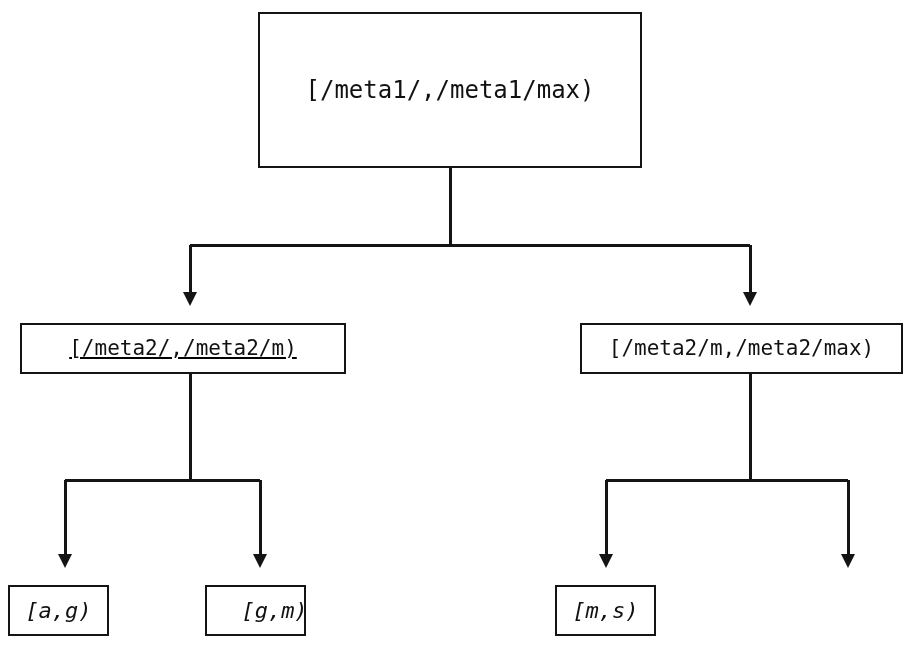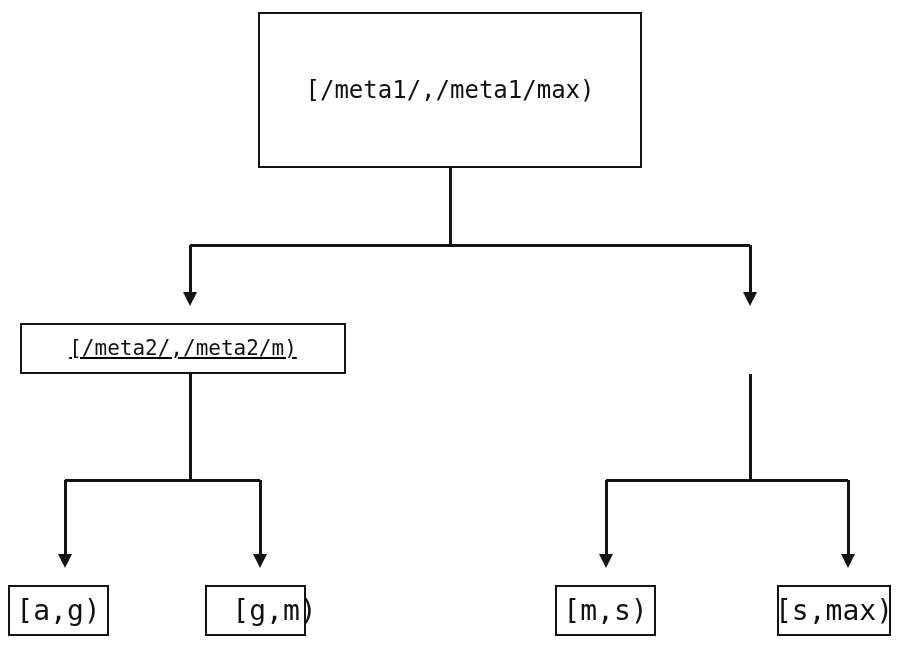--- a/index.html
+++ b/index.html
@@ -43,21 +43,21 @@
   }
   .node-root { left: 258px; top: 12px; width: 384px; height: 156px; }
   .node-root .node-label { font-size: 24px; }
 
   .node-mid-left { left: 20px; top: 323px; width: 326px; height: 51px; text-decoration: underline; }
   .node-mid-right { left: 580px; top: 323px; width: 323px; height: 51px; }
   .node-mid-left .node-label,
   .node-mid-right .node-label { font-size: 21px; }
 
   .node-leaf { height: 51px; top: 585px; }
-  .node-leaf .node-label { font-size: 28px; }
+  .node-leaf .node-label { font-size: 22px; font-style: italic; }
   .node-leaf-1 { left: 8px; width: 101px; }
   .node-leaf-2 { left: 205px; width: 101px; padding-left: 38px; }
   .node-leaf-3 { left: 555px; width: 101px; text-align: center; }
   .node-leaf-4 { left: 777px; width: 114px; }
 </style>
 </head>
 <body>
 
 <div id="diagram-root">
 
@@ -91,30 +91,30 @@
   </svg>
 
   <div class="node-box node-root">
     <span class="node-label">[/meta1/,/meta1/max)</span>
   </div>
 
   <div class="node-box node-mid-left">
     <span class="node-label">[/meta2/,/meta2/m)</span>
   </div>
 
+  <div class="node-box node-mid-right">
+    <span class="node-label">[/meta2/m,/meta2/max)</span>
+  </div>
 
   <div class="node-box node-leaf node-leaf-1">
     <span class="node-label">[a,g)</span>
   </div>
 
   <div class="node-box node-leaf node-leaf-2">
     <span class="node-label">[g,m)</span>
   </div>
 
   <div class="node-box node-leaf node-leaf-3">
     <span class="node-label">[m,s)</span>
   </div>
 
-  <div class="node-box node-leaf node-leaf-4">
-    <span class="node-label">[s,max)</span>
-  </div>
 
 </div>
 
 </body></html>

